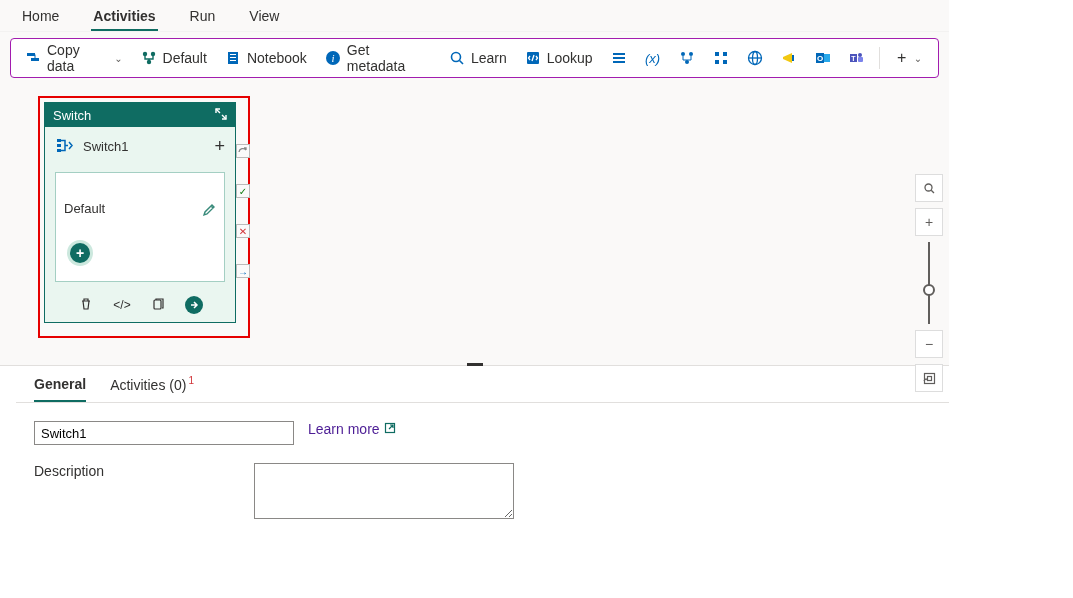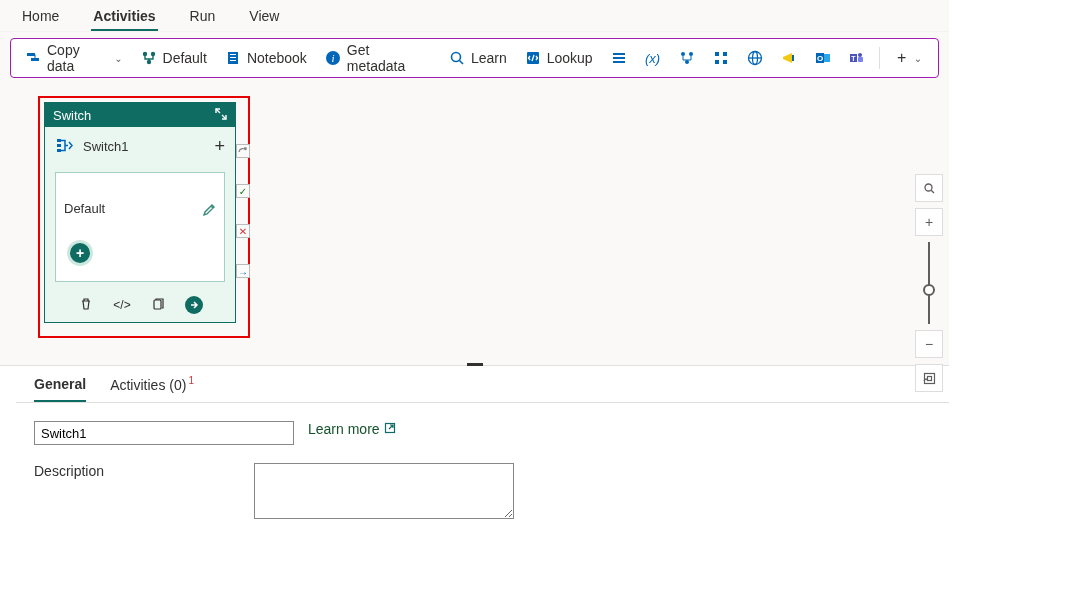--- a/index.html
+++ b/index.html
@@ -56,21 +56,21 @@
   .panel-tab { padding-bottom: 8px; cursor:pointer; font-size:14px; color:#323130; }
   .panel-tab.active { border-bottom: 2px solid #0f6c62; font-weight:600; }
   .panel-tab .sup { color:#d13438; font-size:10px; position:relative; top:-6px; left:2px;}
   .collapse-caret { position:absolute; right:18px; top:10px; cursor:pointer; color:#605e5c; font-size:12px;}
   .form { padding: 18px; }
   .form-row { display:flex; align-items:flex-start; margin-bottom: 18px; }
   .form-label { width: 220px; font-size:14px; }
   .req { color:#d13438; margin-left:2px;}
   .text-input { width: 260px; height: 24px; border:1px solid #8a8886; padding: 2px 6px; font-family:inherit; font-size:13px;}
   .textarea { width: 260px; height: 56px; border:1px solid #8a8886; padding: 4px 6px; font-family:inherit; font-size:13px; resize: both;}
-  .learn-link { margin-left: 14px; color:#14532d; font-size:14px; cursor:pointer; display:inline-flex; align-items:center; gap:4px;}
+  .learn-link { margin-left: 14px; color:#4c1d95; font-size:14px; cursor:pointer; display:inline-flex; align-items:center; gap:4px;}
 </style>
 </head>
 <body>
 
 <div class="app">
 
   <div class="menubar">
     <div class="menubar-item">Home</div>
     <div class="menubar-item active">Activities</div>
     <div class="menubar-item">Run</div>

